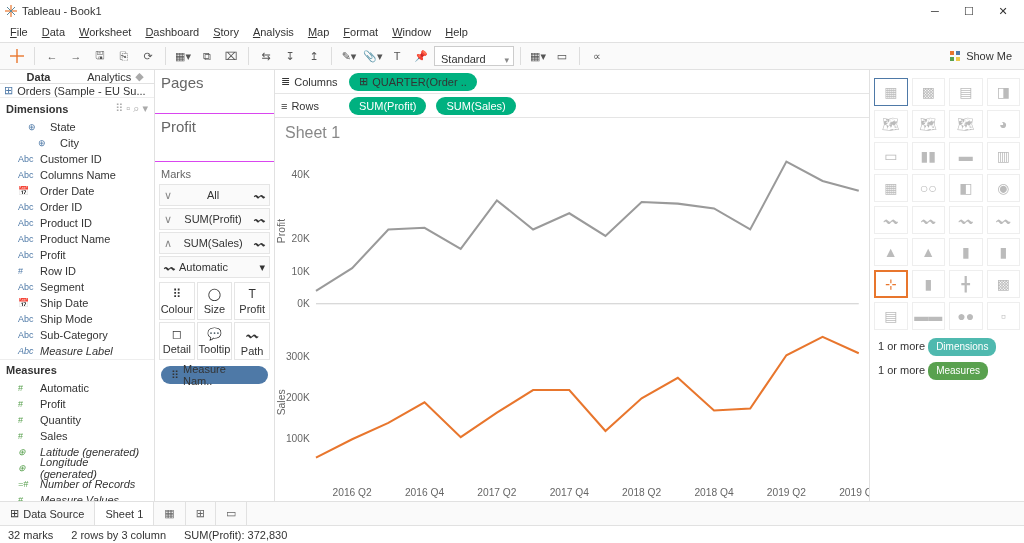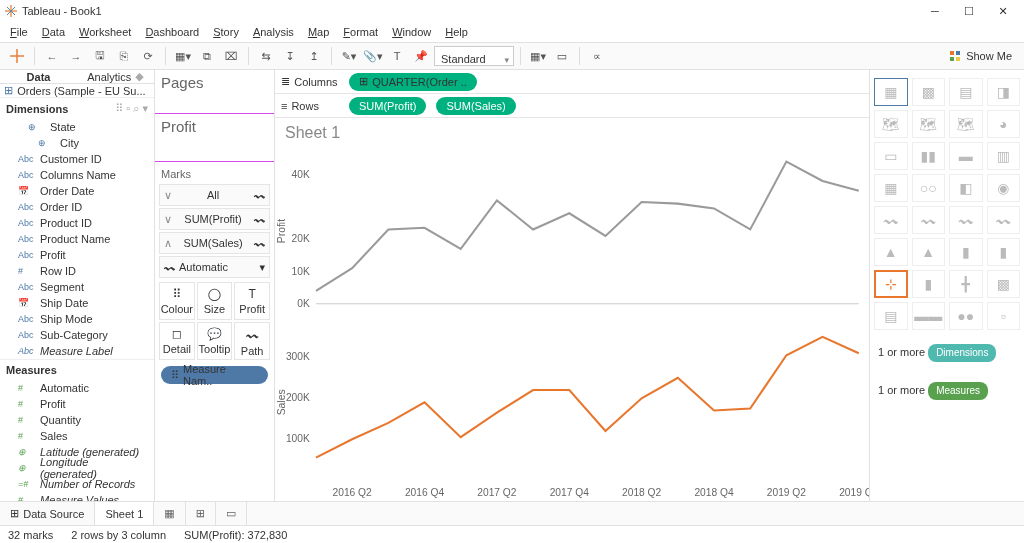--- a/index.html
+++ b/index.html
@@ -393,22 +393,22 @@
         <div class="sm-cell" style="border-color: rgb(232, 118, 45); border-width: 2px; color: rgb(232, 118, 45);">⊹</div>
         <div class="sm-cell">▮</div>
         <div class="sm-cell">╋</div>
         <div class="sm-cell">▩</div>
         <div class="sm-cell">▤</div>
         <div class="sm-cell">▬▬</div>
         <div class="sm-cell">●●</div>
         <div class="sm-cell">▫</div>
       </div>
     <div class="sm-hint">
-      <div style="margin-top:6px"><span>1 or more</span> <span class="sm-pill" style="background:#4fb9af">Dimensions</span></div>
-      <div style="margin-top:20px"><span>1 or more</span> <span class="sm-pill" style="background:#59a14f">Measures</span></div>
+      <div style=""><span>1 or more</span> <span class="sm-pill" style="background:#4fb9af">Dimensions</span></div>
+      <div style="margin-top:6px"><span>1 or more</span> <span class="sm-pill" style="background:#59a14f">Measures</span></div>
     </div>
   </div>
 
 </div>
 
 <div class="bottombar">
   <div class="bottab">
       <span style="margin-right:4px">⊞</span>
       <span>Data Source</span>
     </div>

